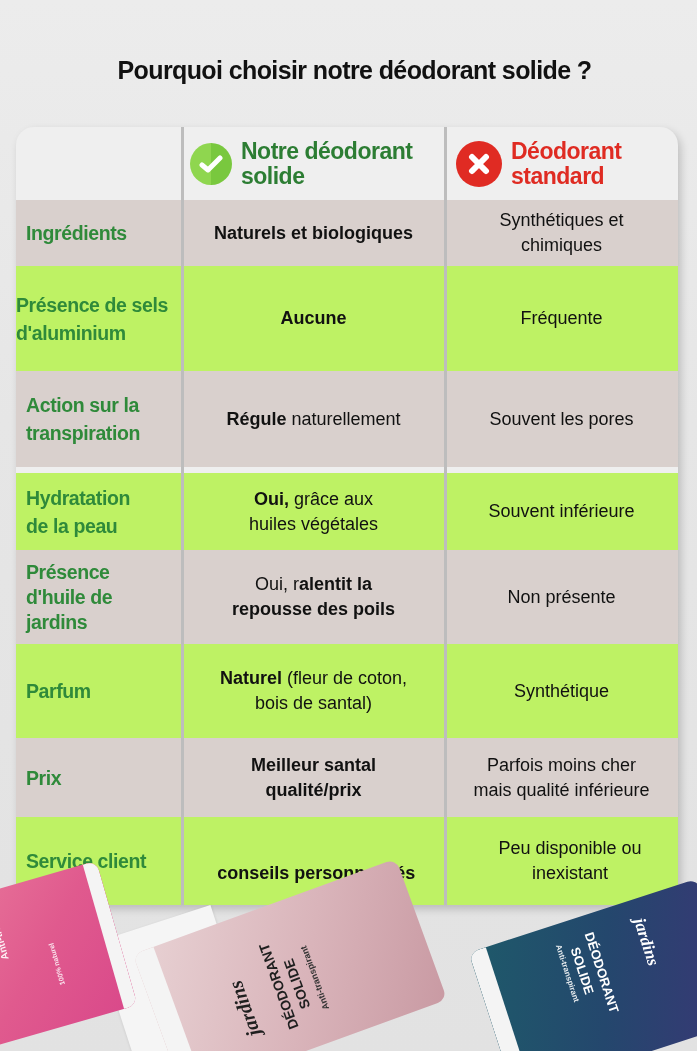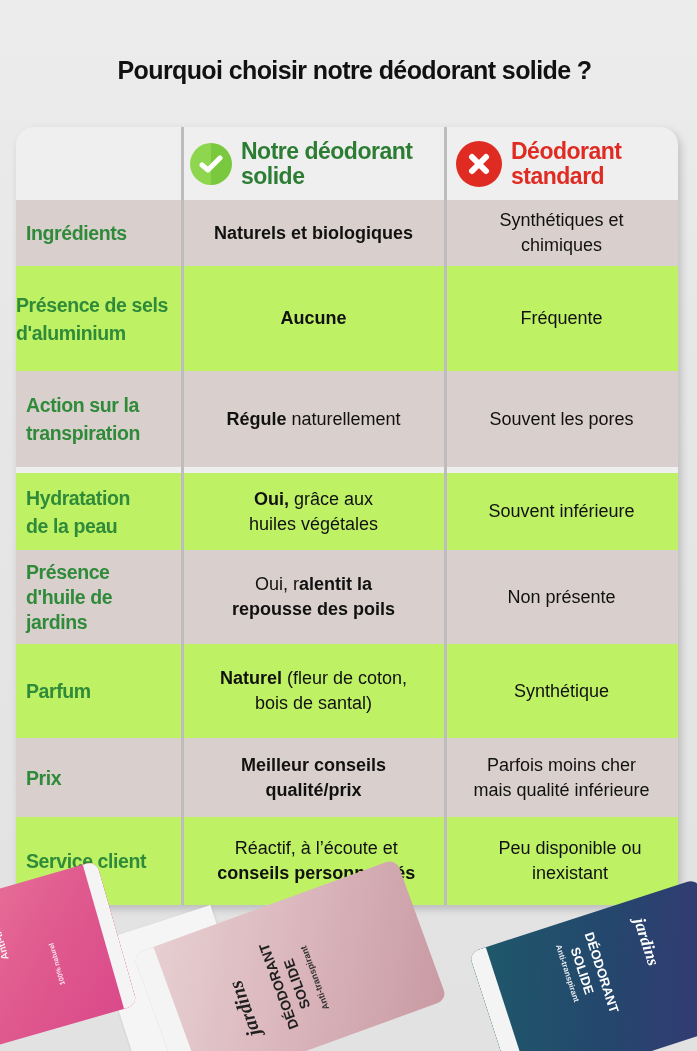--- a/index.html
+++ b/index.html
@@ -148,33 +148,33 @@
     <div class="cell c2">
       <span class="txt">Synthétique</span>
     </div>
   </div>
 
   <div class="row shaded" style="top:611px; height:79px;">
     <div class="cell c0">
       <span>Prix</span>
     </div>
     <div class="cell c1">
-      <span class="txt b"><span>Meilleur conseils</span><br><span>qualité/prix</span></span>
+      <span class="txt b"><span>Meilleur santal</span><br><span>qualité/prix</span></span>
     </div>
     <div class="cell c2">
       <span class="txt"><span>Parfois moins cher</span><br><span>mais qualité inférieure</span></span>
     </div>
   </div>
 
   <div class="row light" style="top:690px; height:88px;gap:24px;">
     <div class="cell c0">
       <span>Service client</span>
     </div>
     <div class="cell c1">
-      <span class="txt"><span>Réactif, à l’écoute et</span><br><span class="b">conseils personnalisés</span></span>
+      <span class="txt"><br><span class="b">conseils personnalisés</span></span>
     </div>
     <div class="cell c2">
       <span class="txt"><span>Peu disponible ou</span><br><span>inexistant</span></span>
     </div>
   </div>
 
   <div class="vline" style="left:165px;"></div>
   <div class="vline" style="left:428px;"></div>
 </div>
 

